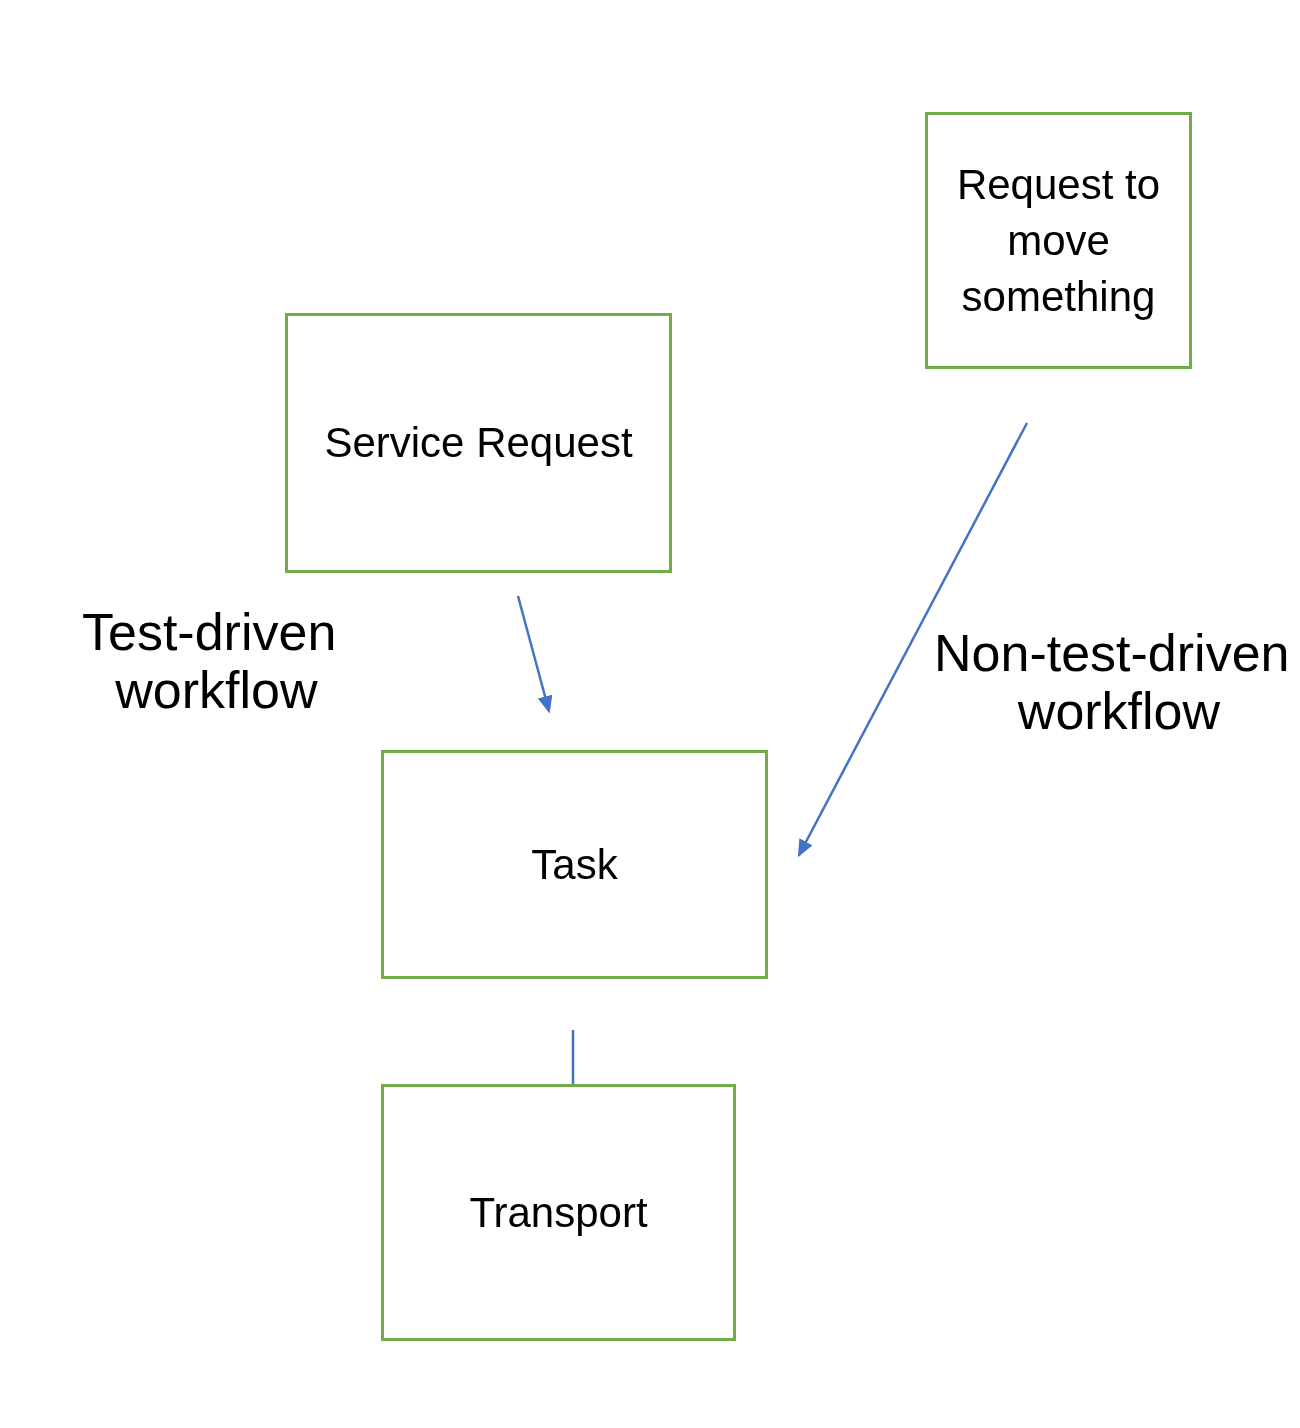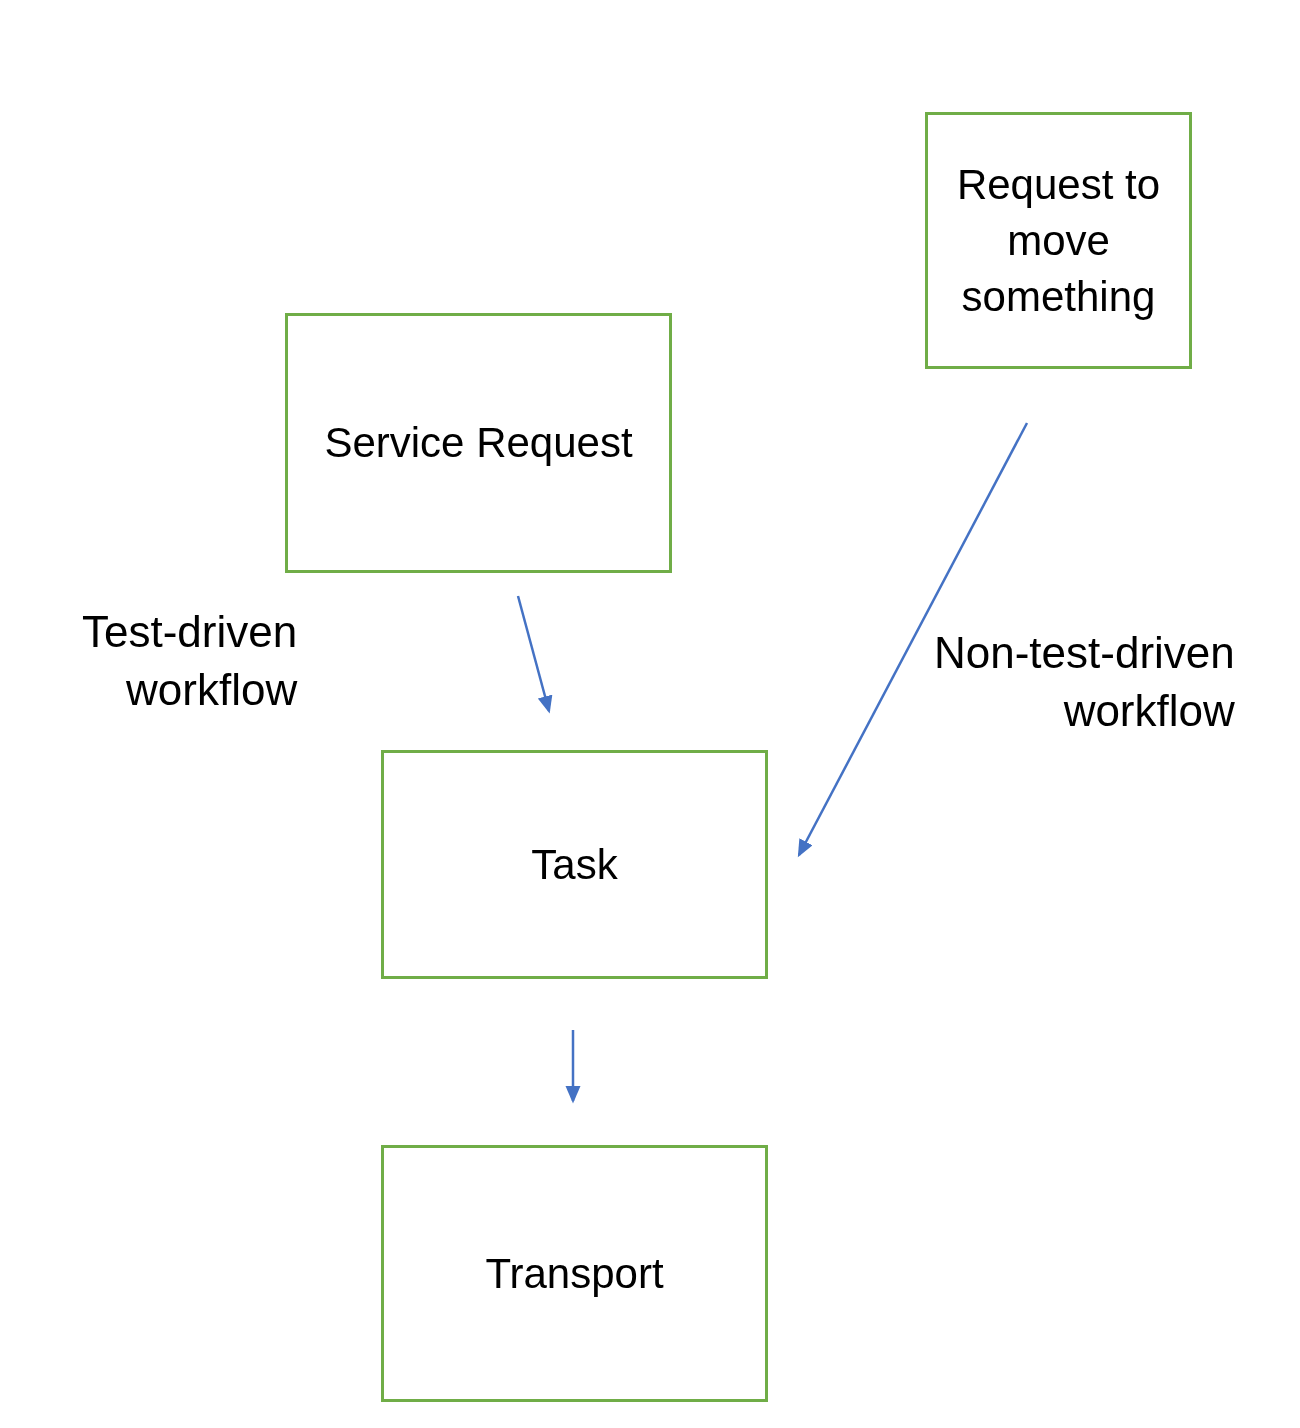--- a/index.html
+++ b/index.html
@@ -33,23 +33,23 @@
   .node-label{
     color:var(--text);
     font-size:42px;
     line-height:56px;
     text-align:center;
     white-space:pre-line;
   }
   .edge-label{
     position:absolute;
     color:var(--text);
-    font-size:44px;
+    font-size:52px;
     line-height:58px;
-    text-align:right;
+    text-align:center;
     white-space:pre-wrap;
   }
   .arrows{
     position:absolute;
     left:0;top:0;
     width:1300px;height:1428px;
     pointer-events:none;
   }
   .arrow-line{
     stroke:var(--arrow);
@@ -83,21 +83,21 @@
   <div class="node" style="left:925px;top:112px;width:267px;height:257px;">
     <span class="node-label">Request to
 move
 something</span>
   </div>
 
   <div class="node" style="left:381px;top:750px;width:387px;height:229px;">
     <span class="node-label">Task</span>
   </div>
 
-  <div class="node" style="left:381px;top:1145px;width:387px;height:257px;">
+  <div class="node" style="left:381px;top:1084px;width:355px;height:257px;">
     <span class="node-label">Transport</span>
   </div>
 
   <div class="edge-label" style="left:82px;top:603px;">Test-driven
  workflow</div>
 
   <div class="edge-label" style="left:934px;top:624px;">Non-test-driven
  workflow</div>
 
 </div>

